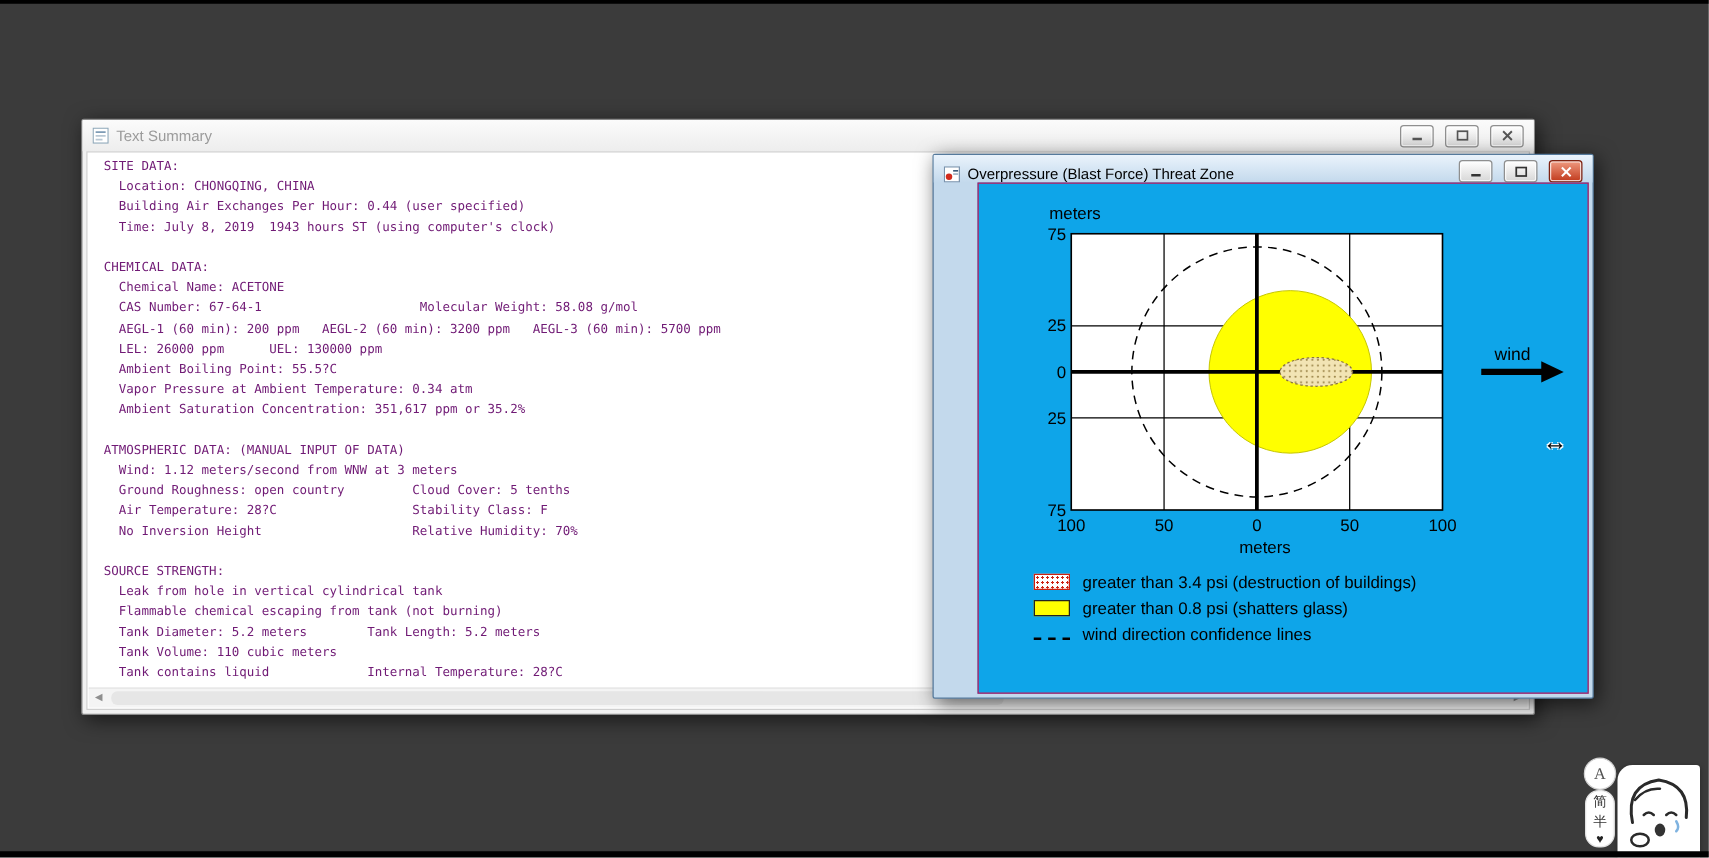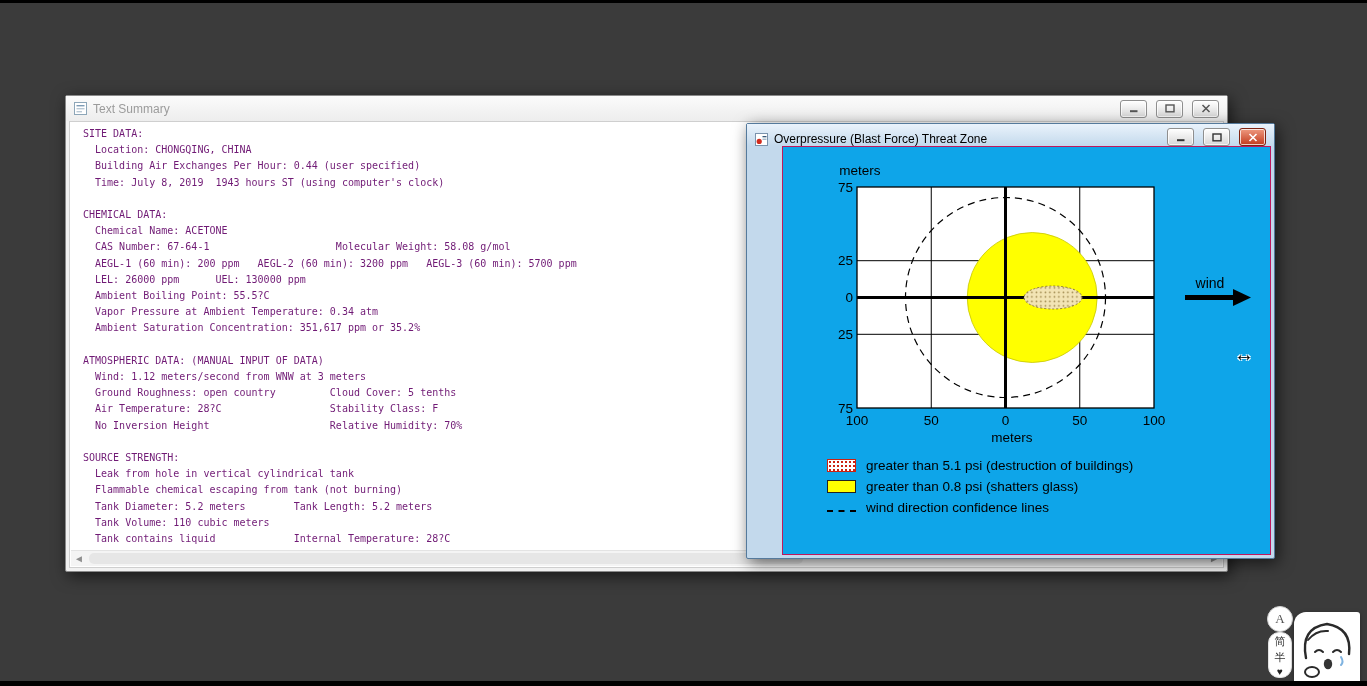--- a/index.html
+++ b/index.html
@@ -216,21 +216,21 @@
 
       <g fill="#000" stroke="#000">
         <line x1="402" y1="150.5" x2="452" y2="150.5" stroke-width="5"></line>
         <polygon points="450,142 468,150.5 450,159" stroke="none"></polygon>
       </g>
     </svg>
 
     <div class="legend">
       <div class="lg-row">
         <span class="sw sw-8"></span>
-        <span class="lg-txt">greater than 5.1 psi (destruction of buildings)</span>
+        <span class="lg-txt">greater than 3.4 psi (destruction of buildings)</span>
       </div>
       <div class="lg-row">
         <span class="sw sw-1"></span>
         <span class="lg-txt">greater than 0.8 psi (shatters glass)</span>
       </div>
       <div class="lg-row">
         <span class="sw sw-wind"></span>
         <span class="lg-txt">wind direction confidence lines</span>
       </div>
     </div>

